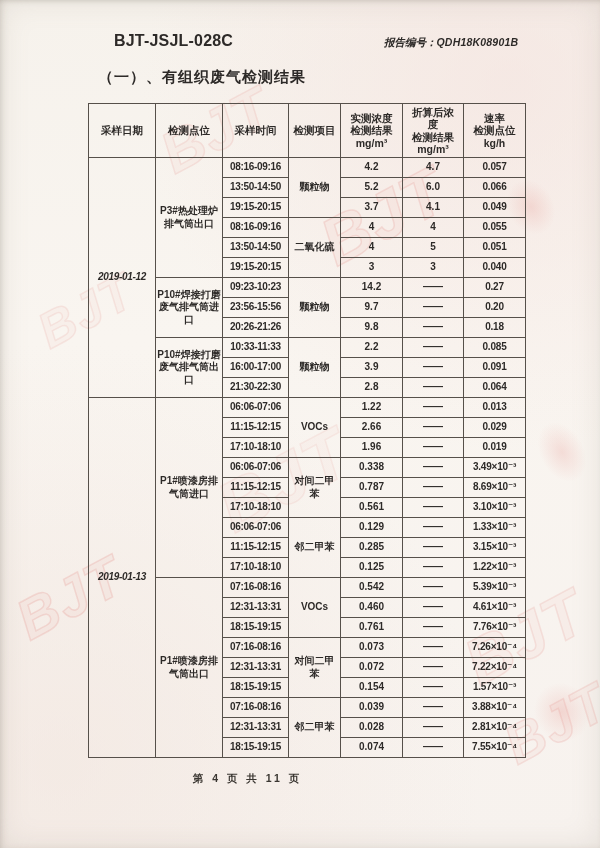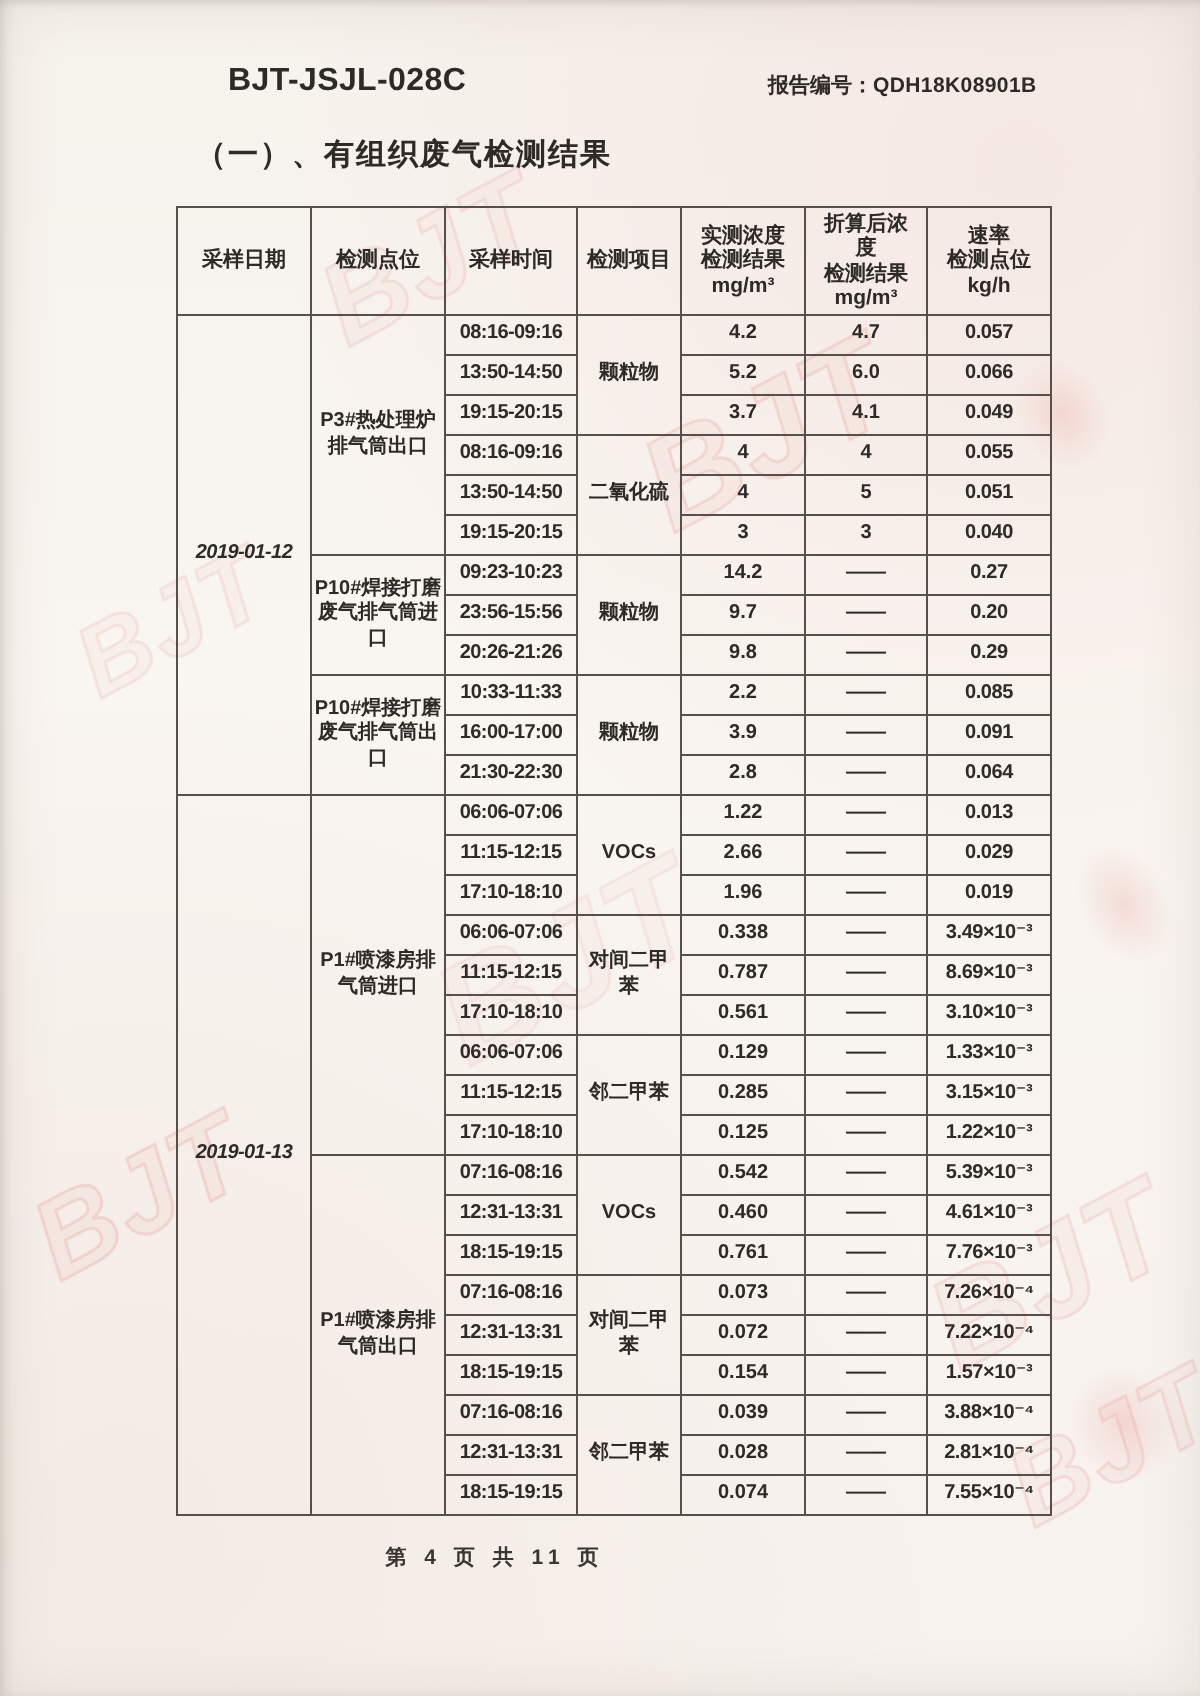--- a/index.html
+++ b/index.html
@@ -33,21 +33,21 @@
     white-space:nowrap;
   }
   .wm-blob{
     position:absolute;border-radius:50%;
     background:radial-gradient(ellipse, rgba(231,156,150,.28) 0%, rgba(231,156,150,0) 70%);
     transform:rotate(-28deg);
     pointer-events:none;
   }
   
   .form-code{position:absolute;left:114px;top:32px;font-size:16px;font-weight:700;letter-spacing:.2px;}
-  .report-no{position:absolute;left:384px;top:36px;font-size:10.5px;display:flex;align-items:center;}
+  .report-no{position:absolute;left:384px;top:36px;font-size:10.5px;display:flex;align-items:flex-start;font-style:italic;}
   .report-no .lbl{font-weight:600;}
   .report-no .val{font-weight:700;letter-spacing:.2px;}
   .doc-title{position:absolute;left:98px;top:68px;font-size:15px;font-weight:700;letter-spacing:1px;}
   
   .tbl-wrap{position:absolute;left:88px;top:103px;}
   table.results{
     border-collapse:collapse;
     table-layout:fixed;
     width:437px;
     background:transparent;
@@ -187,21 +187,21 @@
           <tr>
             <td class="col-time">23:56-15:56</td>
             <td class="col-meas">9.7</td>
             <td class="col-conv">——</td>
             <td class="col-rate">0.20</td>
           </tr>
           <tr>
             <td class="col-time">20:26-21:26</td>
             <td class="col-meas">9.8</td>
             <td class="col-conv">——</td>
-            <td class="col-rate">0.29</td>
+            <td class="col-rate">0.18</td>
           </tr>
           <tr>
             <td rowspan="3" class="col-point">P10#焊接打磨废气排气筒出口</td>
             <td class="col-time">10:33-11:33</td>
             <td rowspan="3" class="col-item">颗粒物</td>
             <td class="col-meas">2.2</td>
             <td class="col-conv">——</td>
             <td class="col-rate">0.085</td>
           </tr>
           <tr>

